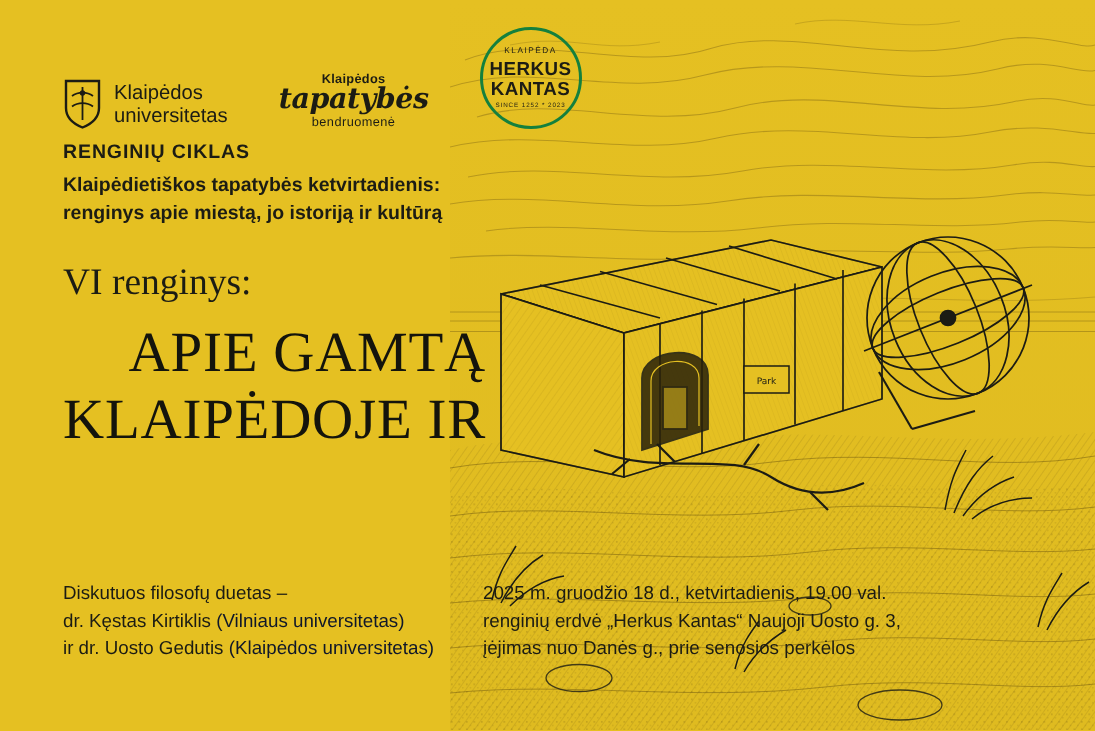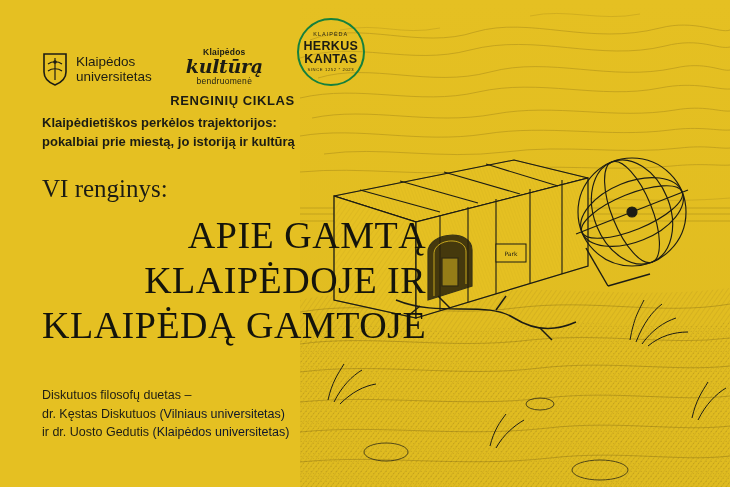--- a/index.html
+++ b/index.html
@@ -114,21 +114,20 @@
     position: absolute;
     left: 42px;
     top: 93px;
     color: #1c1c14;
   }
   .series .eyebrow {
     font-size: 13px;
     font-weight: 700;
     letter-spacing: .6px;
     margin-bottom: 5px;
-    text-align: right;
   }
   .series .sub {
     font-size: 13px;
     font-weight: 700;
     line-height: 19px;
   }
 
   
   .event-no {
     position: absolute;
@@ -326,55 +325,59 @@
         </svg>
       </span>
       <span class="ku-text">
         <span>Klaipėdos</span><br>
         <span>universitetas</span>
       </span>
     </div>
 
     <div class="logo-kkb">
       <div class="l1">Klaipėdos</div>
-      <div class="l2">kultūrą</div>
+      <div class="l2">tapatybės</div>
       <div class="l3">bendruomenė</div>
     </div>
 
     <div class="logo-hk">
       <div class="hk-top">KLAIPĖDA</div>
       <div class="hk-main">HERKUS KANTAS</div>
       <div class="hk-bot">SINCE 1252 * 2023</div>
     </div>
 
   </div>
 
   <div class="series">
     <div class="eyebrow">RENGINIŲ CIKLAS</div>
     <div class="sub">
-      <span>Klaipėdietiškos perkėlos trajektorijos:</span><br>
-      <span>pokalbiai prie miestą, jo istoriją ir kultūrą</span>
+      <span>Klaipėdietiškos tapatybės ketvirtadienis:</span><br>
+      <span>renginys apie miestą, jo istoriją ir kultūrą</span>
     </div>
   </div>
 
   <div class="event-no">VI renginys:</div>
 
   <div class="title">
     <div>APIE GAMTĄ</div>
     <div>KLAIPĖDOJE IR</div>
-    <div>KLAIPĖDĄ GAMTOJE</div>
   </div>
 
   <div class="bottom">
     <div class="col left">
       <div>Diskutuos filosofų duetas –</div>
       <div>
-        <span>dr. Kęstas Diskutuos</span>
+        <span>dr. Kęstas Kirtiklis</span>
         <span class="muted">(Vilniaus universitetas)</span>
       </div>
       <div>
         <span>ir dr. Uosto Gedutis</span>
         <span class="muted">(Klaipėdos universitetas)</span>
       </div>
     </div>
+    <div class="col right">
+      <div>2025 m. gruodžio 18 d., ketvirtadienis, 19.00 val.</div>
+      <div>renginių erdvė „Herkus Kantas“ Naujoji Uosto g. 3,</div>
+      <div>įėjimas nuo Danės g., prie senosios perkėlos</div>
+    </div>
   </div>
 
 </div>
 
 </body></html>

